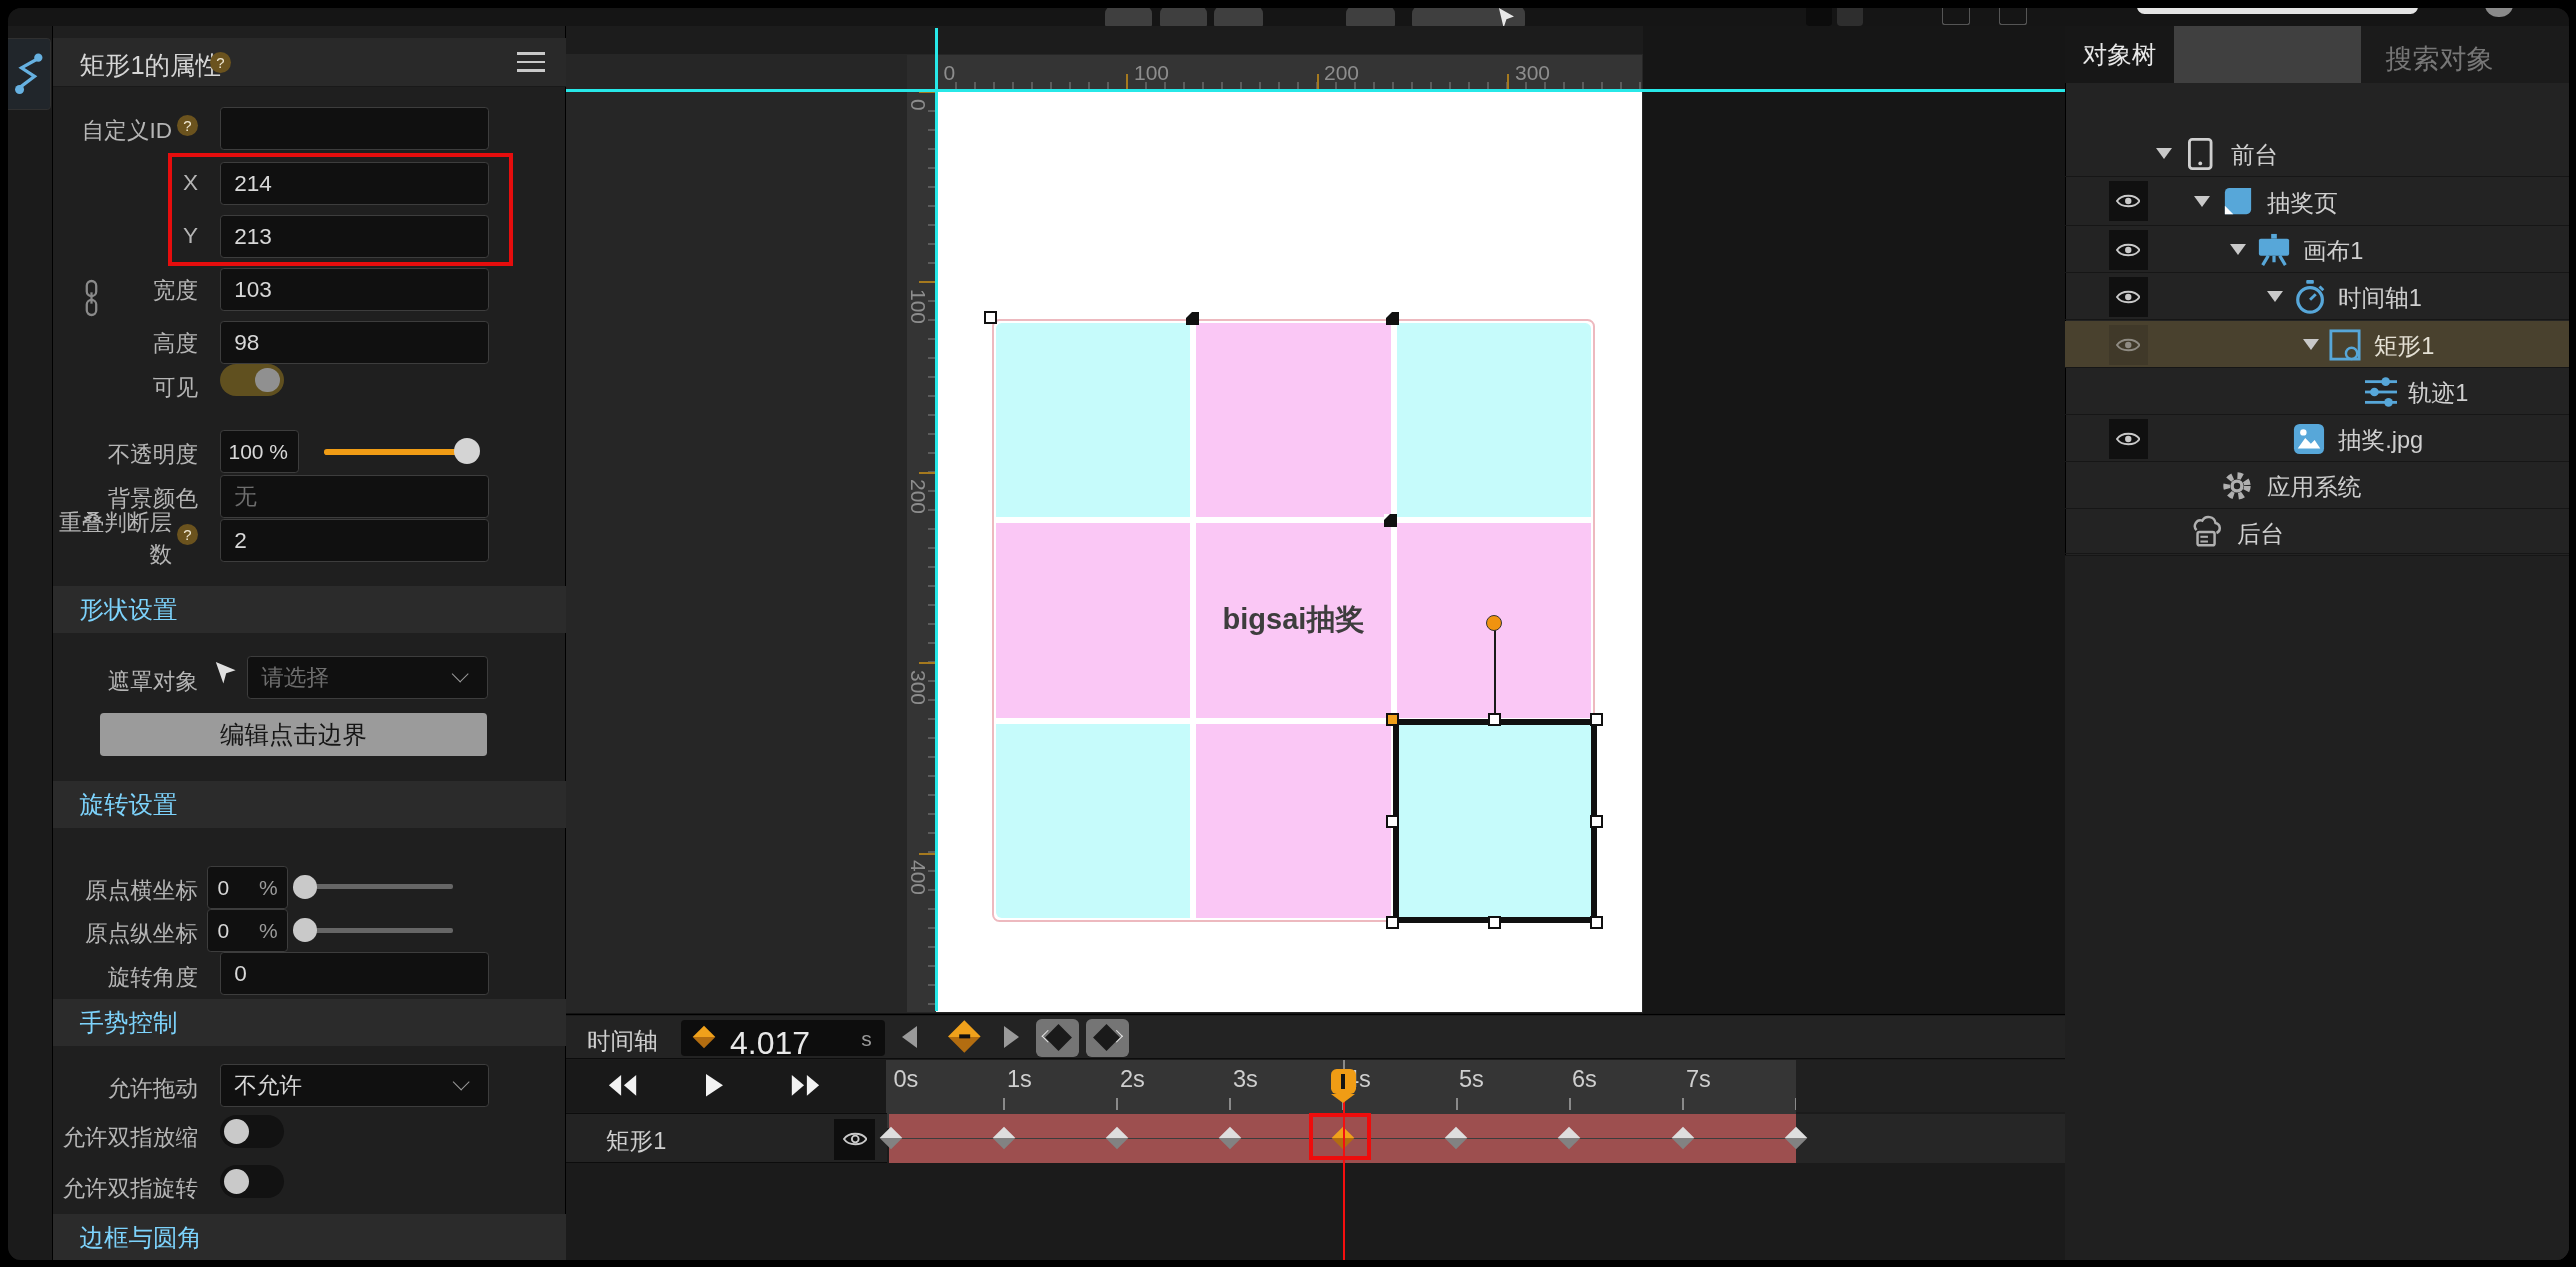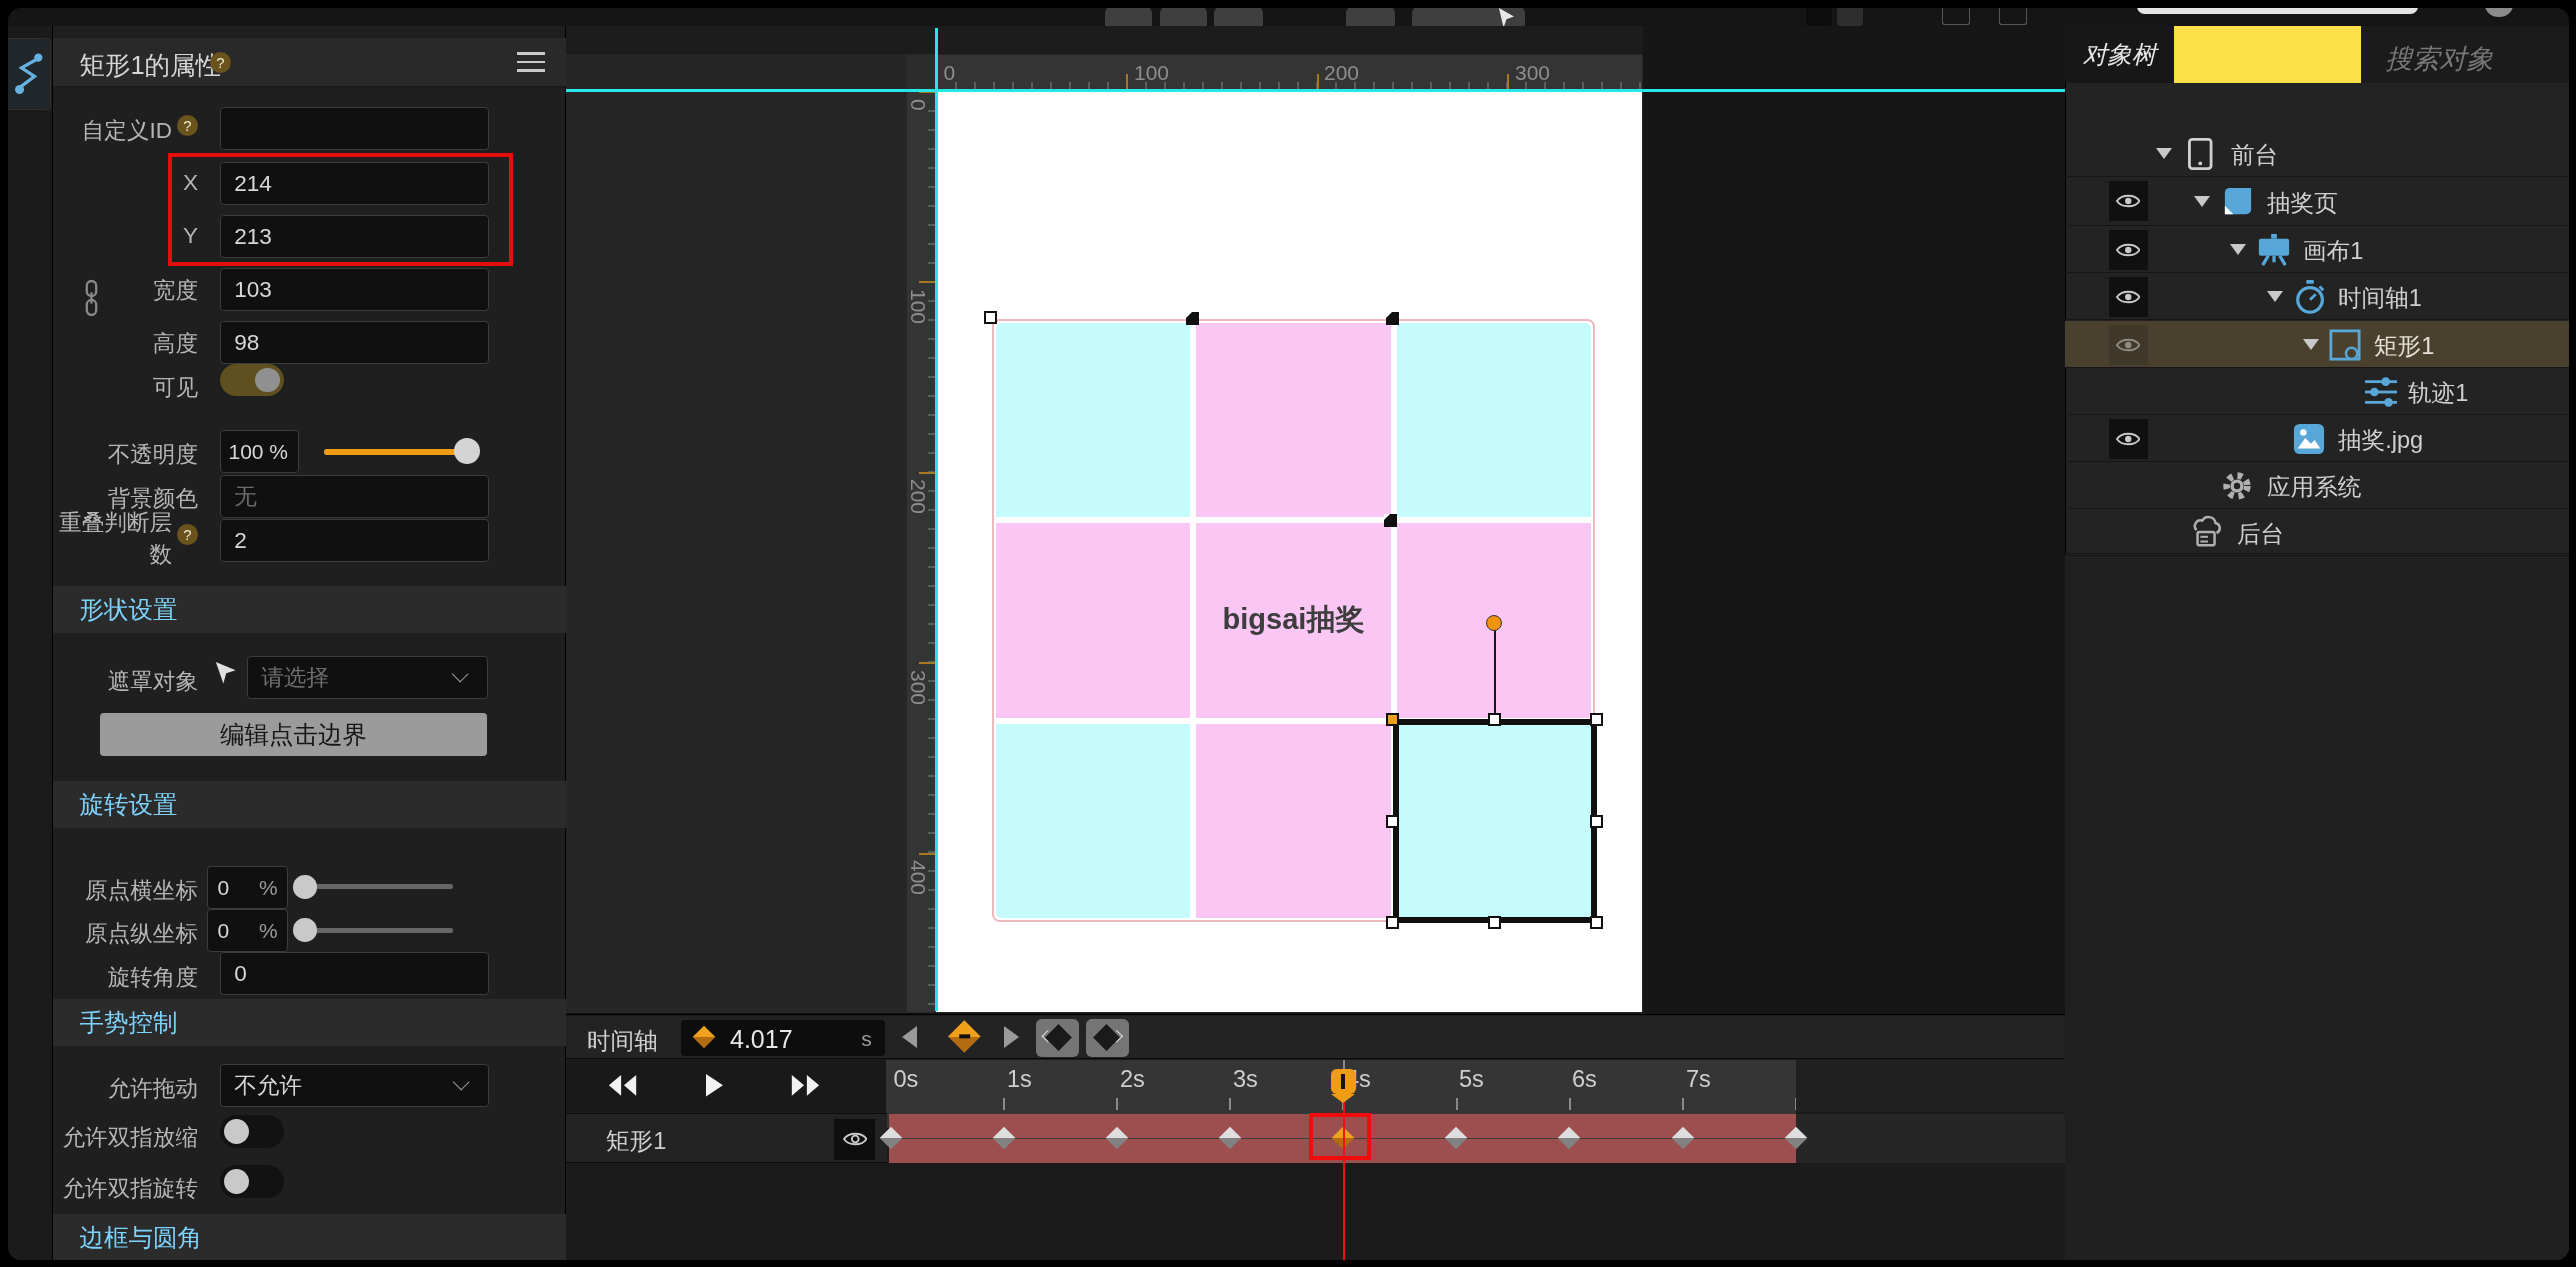--- a/index.html
+++ b/index.html
@@ -248,21 +248,21 @@
   <div class="a handle" style="left:1590px;top:916px;"></div>
 
   <div class="a" style="left:935px;top:28px;width:2.8px;height:983px;background:#27e8e8;z-index:5;"></div>
   <div class="a" style="left:566px;top:89px;width:1499px;height:2.8px;background:#27e8e8;z-index:5;"></div>
 
   <div class="a" style="left:566px;top:1014px;width:1499px;height:254px;background:#1b1b1b;border-top:1.9px solid #000;"></div>
   <div class="a" style="left:566px;top:1016px;width:1499px;height:43px;background:#232323;border-bottom:0.9px solid #0c0c0c;">
     <span class="a tl-lbl" style="left:21px;top:8.5px;">时间轴</span>
     <div class="a" style="left:115px;top:3.8px;width:204px;height:36px;background:#0d0d0d;border-radius:3.8px;">
       <div class="dia dia-sel a" style="left:15px;top:9.4px;"></div>
-      <span class="a" style="left:49px;top:5.7px;color:#e8e8e8;font-size:25px;">4.017</span>
+      <span class="a" style="left:49px;top:5.7px;color:#e8e8e8;font-size:32px;">4.017</span>
       <span class="a" style="right:13.2px;top:7.5px;color:#999;font-size:21px;">s</span>
     </div>
     <div class="tri-l a" style="left:336px;top:10.4px;"></div>
     <div class="dia dia-sel a" style="left:387px;top:8.5px;width:22.6px;height:22.6px;">
       <div class="a" style="left:5.7px;top:9.4px;width:11.3px;height:3.8px;background:#111;transform:rotate(-45deg);"></div>
     </div>
     <div class="tri-r a" style="left:438px;top:10.4px;"></div>
     <div class="a" style="left:470px;top:2.8px;width:43px;height:38px;background:#757575;border-radius:5.7px;">
       <div class="a" style="left:13.2px;top:9.4px;width:19px;height:19px;background:#1a1a1a;transform:rotate(45deg);"></div>
       <div class="chev a" style="left:7.5px;top:13.2px;border-color:#e8e8e8;transform:rotate(135deg);width:8.5px;height:8.5px;"></div>
@@ -334,21 +334,21 @@
   <div class="a" style="left:1309px;top:1113px;width:62px;height:47px;border:4.7px solid #ee0c0c;z-index:30;"></div>
 
   <div class="a" style="left:1343px;top:1060px;width:1.9px;height:13.2px;background:#8a8a8a;"></div>
   <div class="a" style="left:1343px;top:1094px;width:1.9px;height:172px;background:#f50f0f;z-index:28;"></div>
   <div class="a" style="left:1331px;top:1069px;width:24.5px;height:24.5px;background:#f09c15;border-radius:5.7px;z-index:29;">
     <div class="a" style="left:10.4px;top:4.7px;width:3.8px;height:15px;background:#141414;"></div>
   </div>
   <div class="a" style="left:1331px;top:1094px;width:0;height:0;border-left:12.3px solid transparent;border-right:12.3px solid transparent;border-top:9.4px solid #f09c15;z-index:29;"></div>
 
   <div class="a" style="left:2065px;top:26.4px;width:511px;height:1241px;background:#232323;border-left:0.9px solid #000;"></div>
-  <div class="a" style="left:2065px;top:26.4px;width:511px;height:57px;background:#fde047;font-style:italic;">
+  <div class="a" style="left:2065px;top:26.4px;width:511px;height:57px;background:#404040;">
     <div class="a" style="left:0;top:0;width:109px;height:57px;background:#171717;color:#e8e8e8;font-size:24.5px;text-align:center;line-height:57px;">
       <span>对象树</span>
     </div>
     <div class="a" style="left:296px;top:0;width:215px;height:57px;background:#1b1b1b;">
       <span class="a" style="left:24.5px;top:15px;color:#777;font-size:27px;">搜索对象</span>
     </div>
   </div>
 
   <div class="a row-border" style="left:2065px;top:130px;width:511px;height:47px;">
     <div class="a" style="left:91px;top:18px;width:0;height:0;border-left:8.5px solid transparent;border-right:8.5px solid transparent;border-top:11.3px solid #c9c9c9;"></div>

